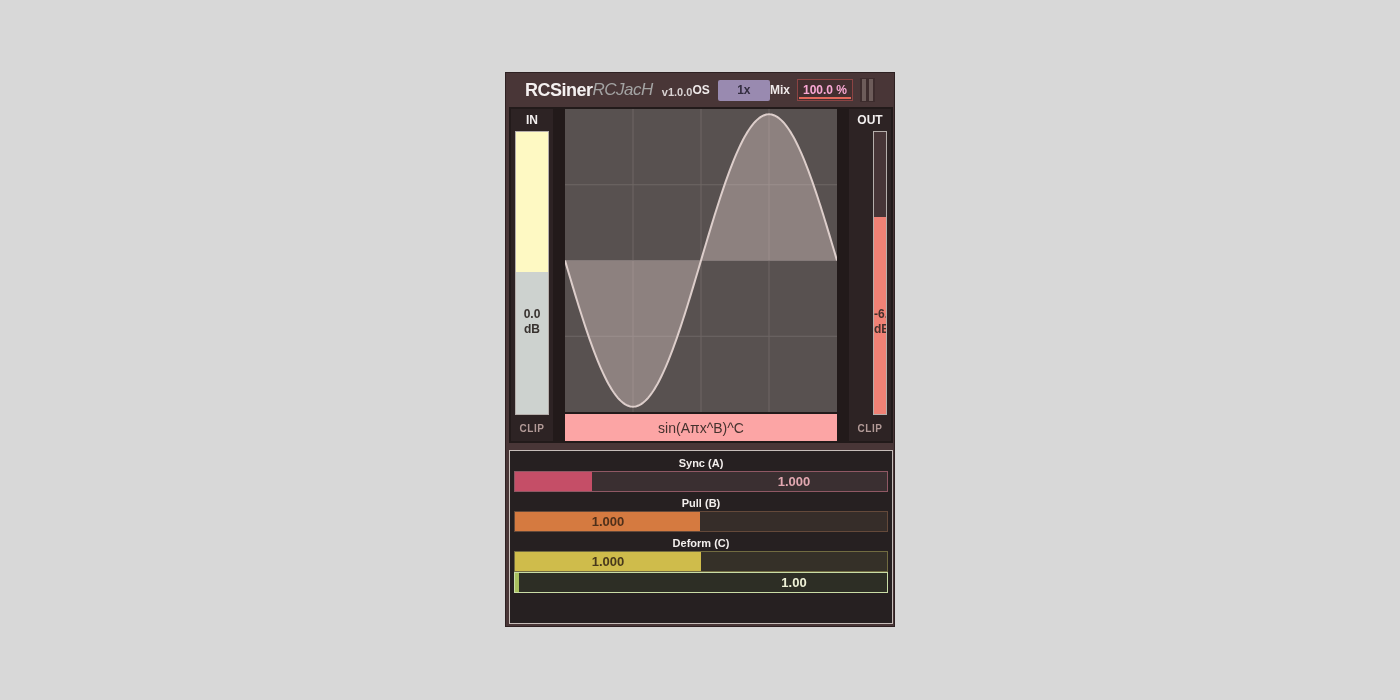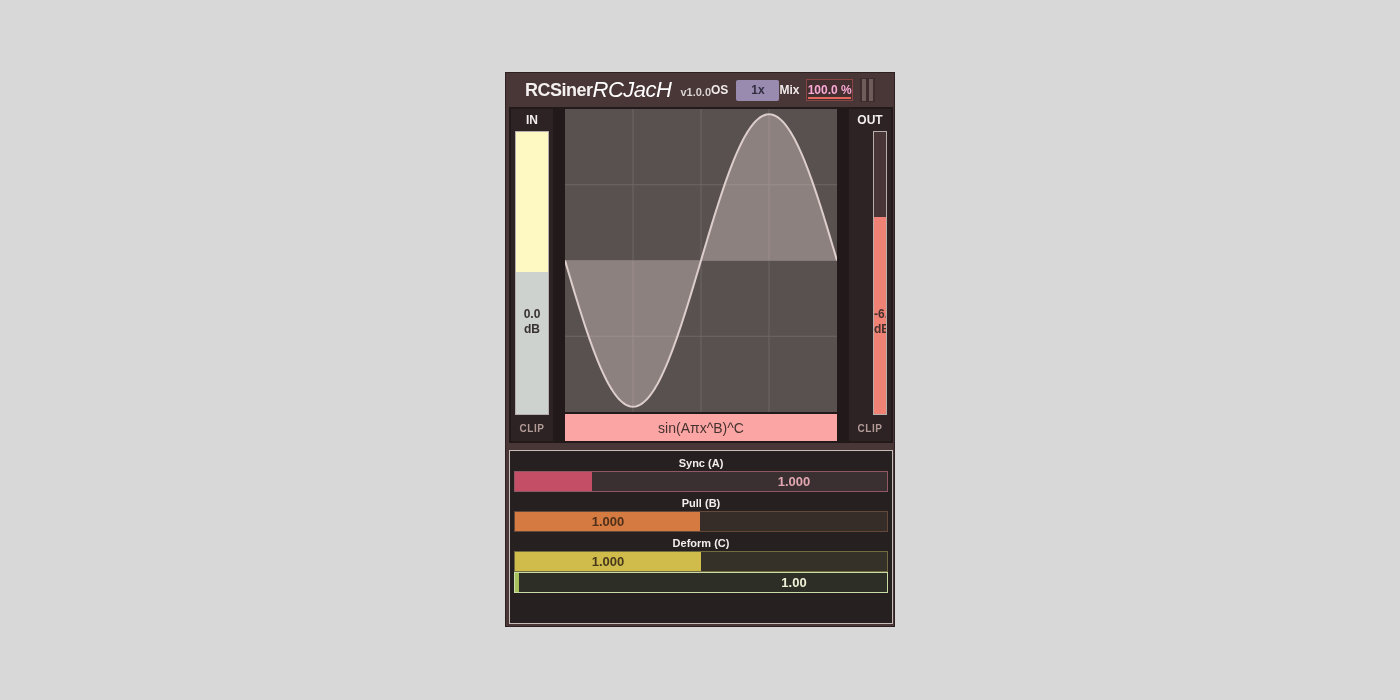--- a/index.html
+++ b/index.html
@@ -7,21 +7,21 @@
   body { font-family: "Liberation Sans", sans-serif; }
   .stage { position:relative; width:1400px; height:700px; background:#d8d8d8; overflow:hidden; }
 
   .plugin { position:absolute; left:505px; top:72px; width:390px; height:555px;
             background:#493637; border:1px solid #2e2122; }
 
   
   .header { position:absolute; left:0; top:0; right:0; height:34px;
             display:flex; align-items:center; padding:0 19px; }
   .title   { font-size:18px; font-weight:bold; color:#f4f0f0; letter-spacing:-0.5px; }
-  .author  { font-size:22px; font-style:italic; color:#ffffff; letter-spacing:-0.5px;text-align:right; }
+  .author  { font-size:17px; font-style:italic; color:#a3a3a3; letter-spacing:-0.5px;text-align:right; }
   .version { font-size:11px; font-weight:bold; color:#d9d3d3; margin-left:9px; margin-top:3px; }
   .hdr-label { font-size:12px; font-weight:bold; color:#f0eaea; }
   .os-label { margin-left:auto; }
   .os-select { width:56px; height:21px; margin-left:8px; border:none; border-radius:2px;
                display:flex; align-items:center; justify-content:center;
                font-size:12px; font-weight:bold; cursor:pointer; }
   .mix-label { }
   .mix-field { position:relative; width:60px; height:22px; margin-left:7px;
                border:1px solid; background:#432f30; display:flex; align-items:center;
                justify-content:center; font-size:12px; font-weight:bold; color:#f9a8d4; }

